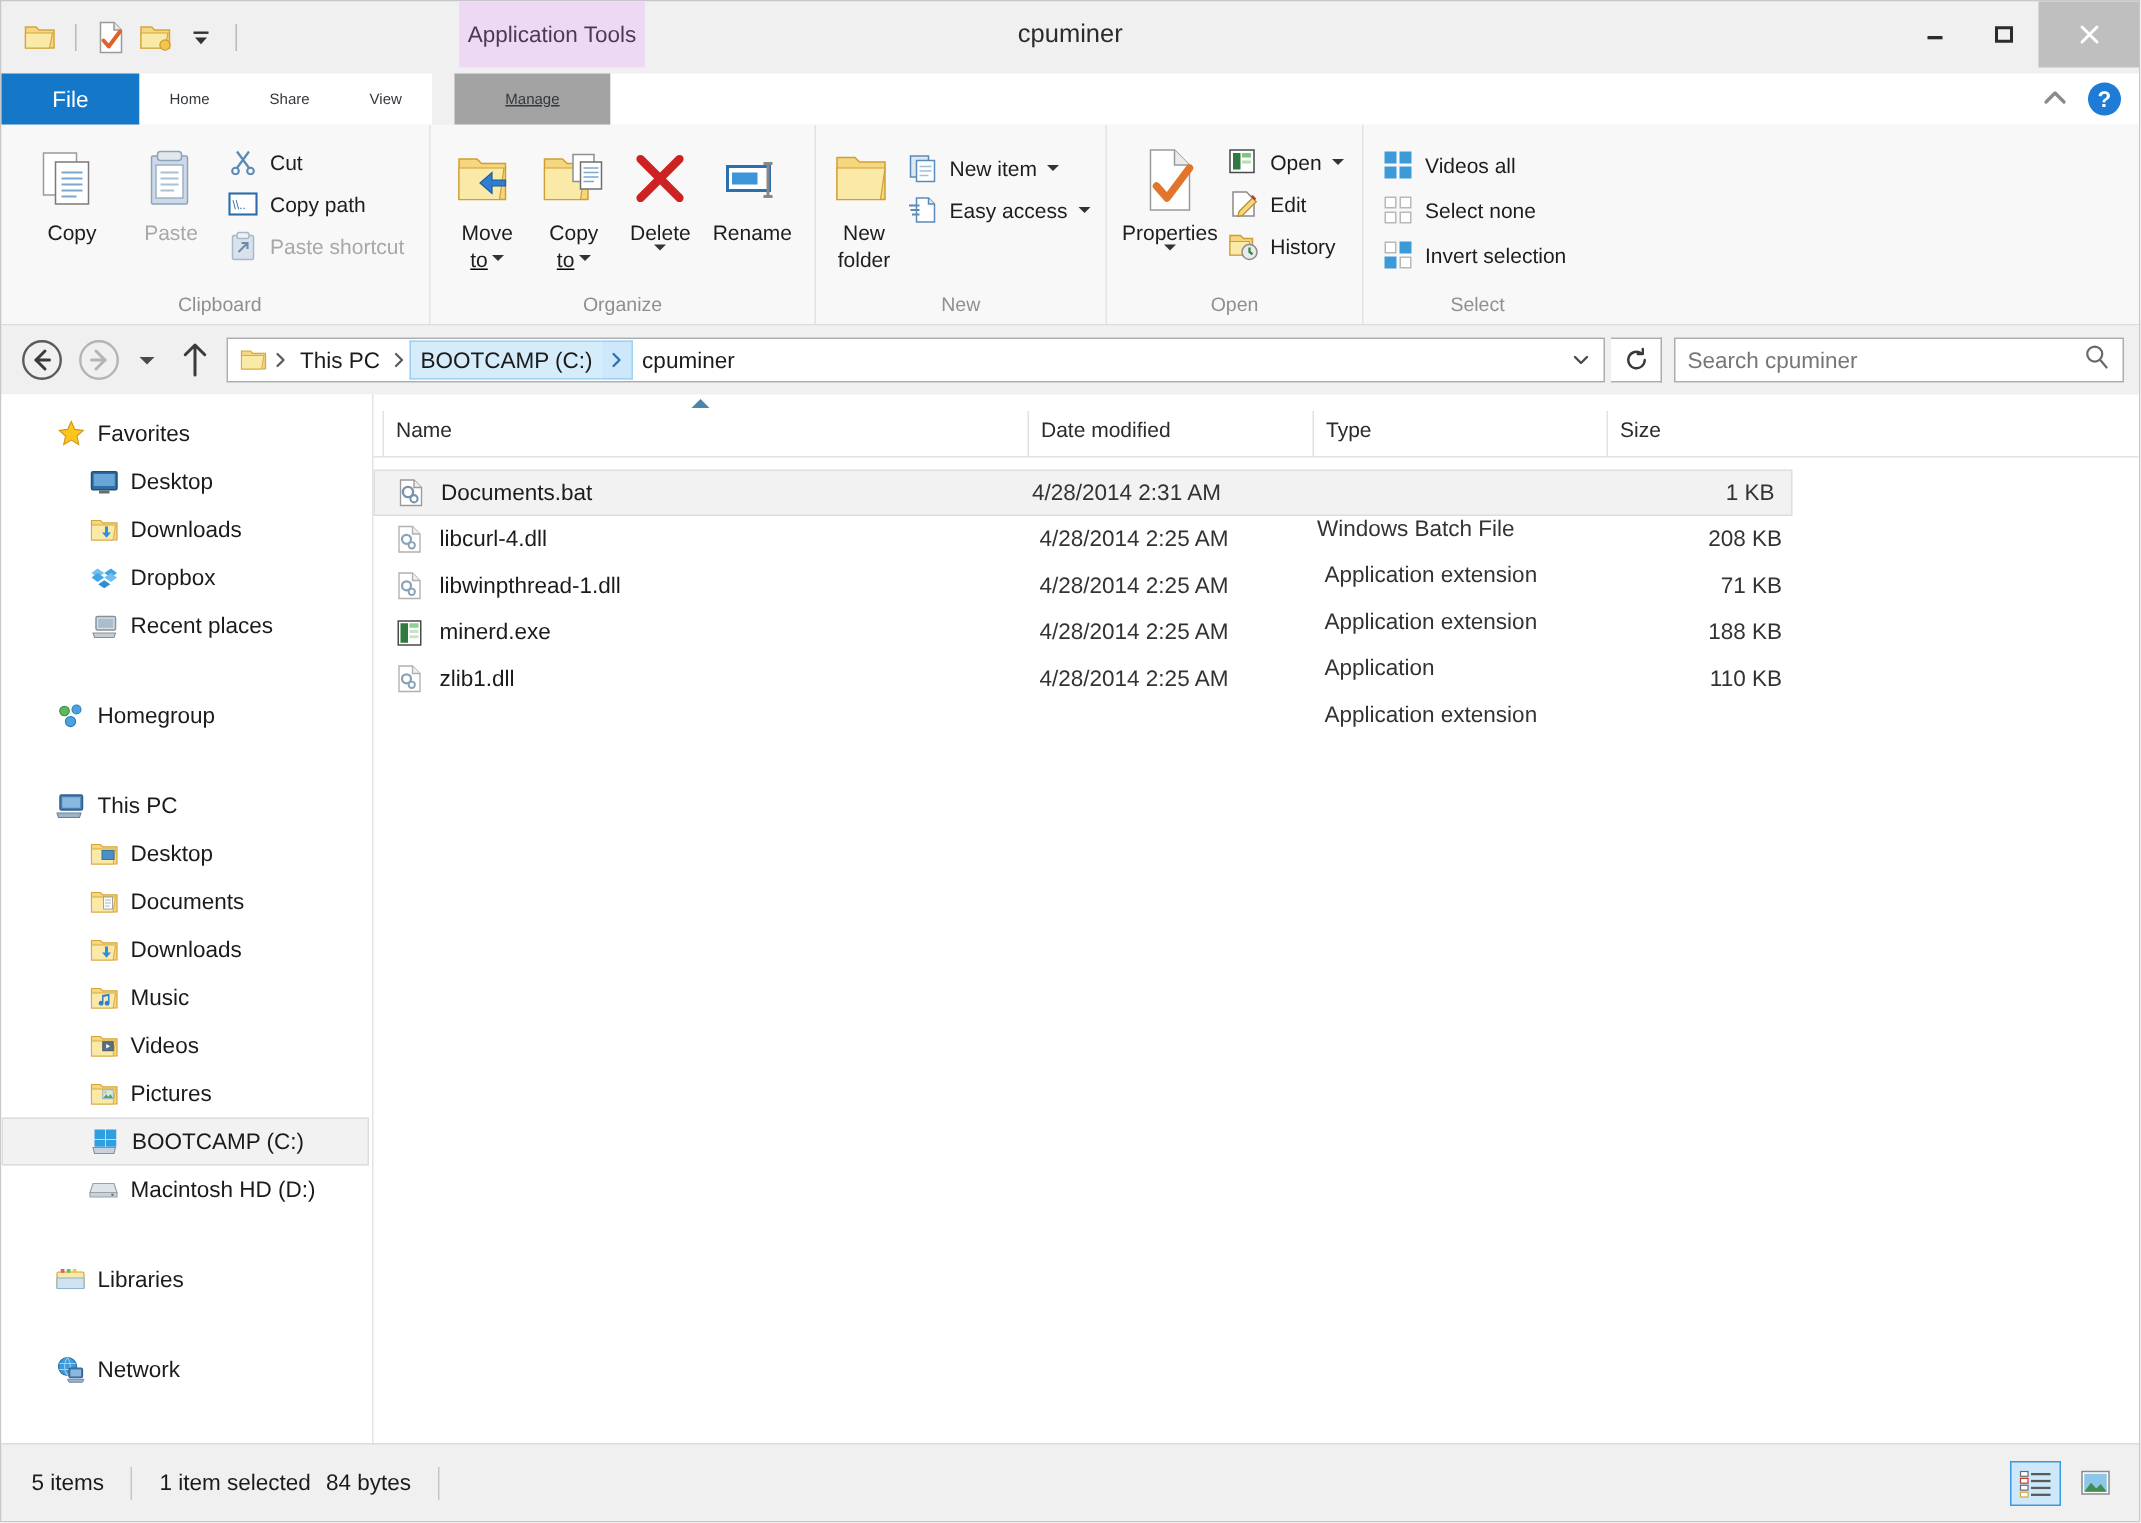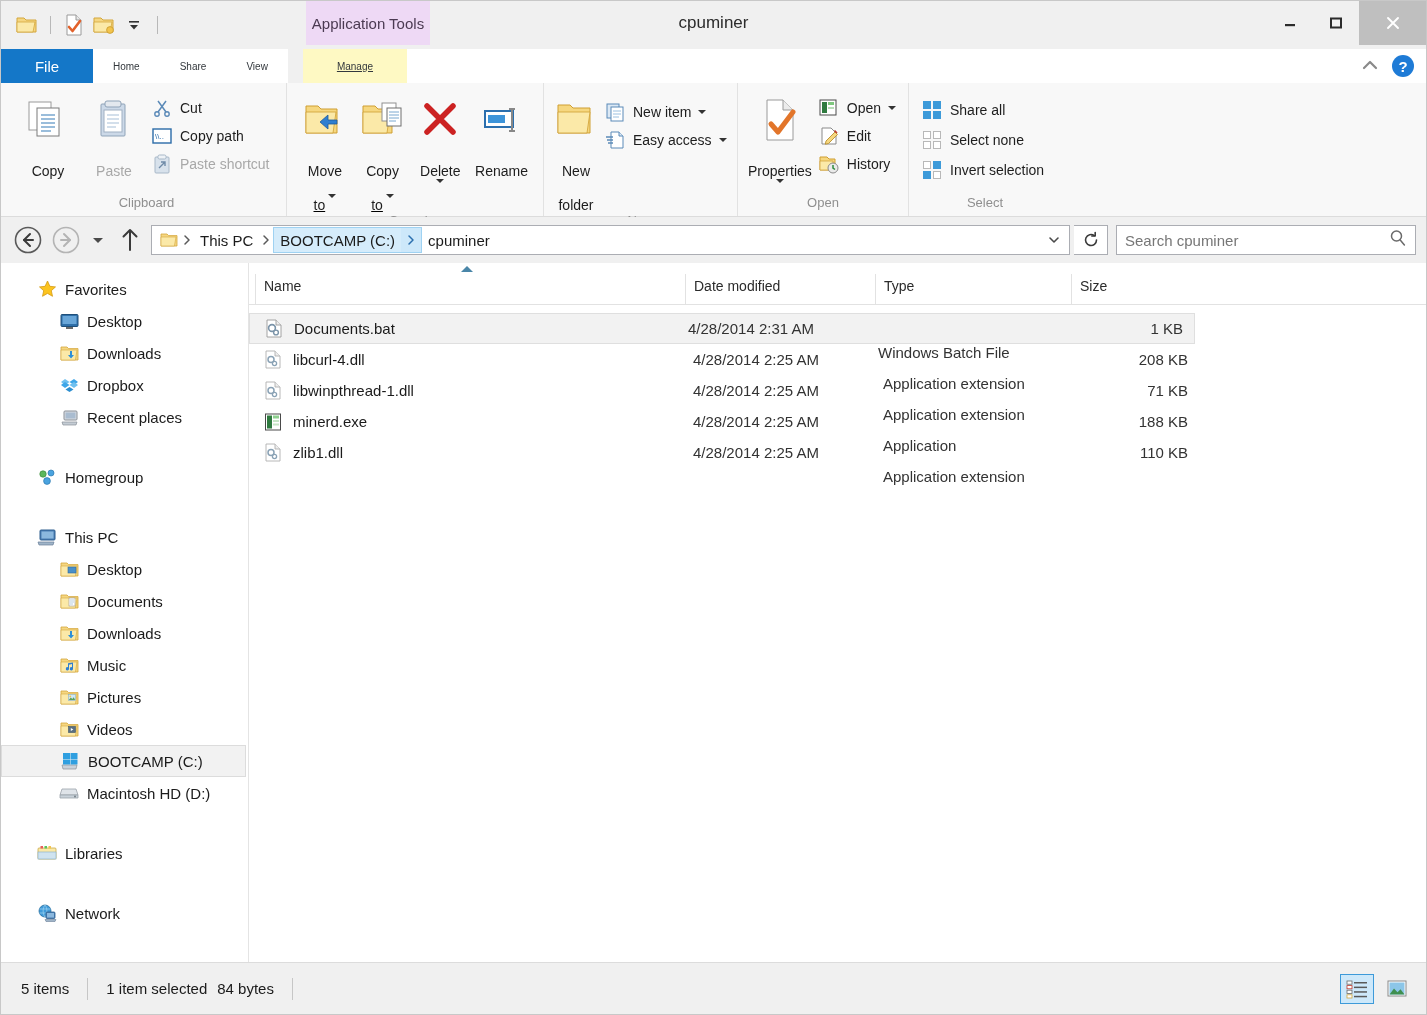--- a/index.html
+++ b/index.html
@@ -55,21 +55,21 @@
     display: flex; align-items: stretch;
     position: relative;
   }
   .tab {
     display: flex; align-items: center; justify-content: center;
     padding: 0 20px; font-size: 10px; color: #33383d;
     background: #ffffff; cursor: default;
   }
   .tab.file { background: #1477c8; color: #fff; width: 92px; padding: 0; font-size: 15px; }
   .tab.gap { background: #f0f0f0; }
-  .tab.ctx { background: #fef9c3; text-decoration: underline; }
+  .tab.ctx { background: #a3a3a3; text-decoration: underline; }
   .tab-filler { flex: 1; background: #ffffff; display: flex; align-items: center; justify-content: flex-end; padding-right: 12px; gap: 12px; }
   .ribbon-chevron { color: #7a7a7a; font-size: 14px; cursor: default; }
   .help-btn { width: 22px; height: 22px; border-radius: 50%; background: #1e7bd6; color: #fff; font-size: 15px; font-weight: bold; display: flex; align-items: center; justify-content: center; cursor: default; }
 
   
   .ribbon {
     height: 134px; min-height: 134px;
     background: #f8f8f8;
     border-bottom: 1px solid #dcdcdc;
     display: flex; align-items: stretch;
@@ -78,21 +78,21 @@
   .rgroup { display: flex; flex-direction: column; border-right: 1px solid #e2e2e2; }
   .rgroup:last-child { border-right: none; }
   .rgroup-body { flex: 1; display: flex; align-items: flex-start; padding: 8px 10px 0 10px; gap: 4px; }
   .rgroup-label { text-align: center; font-size: 13px; color: #8f8f8f; padding-bottom: 6px; }
 
   .bigbtn {
     width: 62px; display: flex; flex-direction: column; align-items: center;
     padding-top: 4px; cursor: default;
   }
   .bigbtn .ico { height: 50px; display: flex; align-items: center; justify-content: center; }
-  .bigbtn .lbl { font-size: 14px; color: #1d1d1d; text-align: center; line-height: 1.15; margin-top: 18px; }
+  .bigbtn .lbl { font-size: 14px; color: #1d1d1d; text-align: center; line-height: 1.15; margin-top: 2px; }
   .bigbtn.dis .lbl { color: #a8a8a8; }
   .bigbtn .lbl.two { line-height: 1.15; }
   .drop-row { display: flex; align-items: center; justify-content: flex-start; gap: 3px; text-decoration: underline; }
 
   .smallcol { display: flex; flex-direction: column; gap: 2px; padding-top: 4px; }
   .smallbtn { display: flex; align-items: center; gap: 7px; padding: 2px 6px 2px 2px; font-size: 14px; color: #1d1d1d; cursor: default; white-space: nowrap; }
   .smallbtn.dis { color: #a8a8a8; }
   .smallbtn .sico { width: 22px; height: 22px; display: flex; align-items: center; justify-content: center; flex: none; }
 
   
@@ -499,21 +499,21 @@
         <div class="smallcol" style="gap:4px;padding-top:6px">
           <div class="smallbtn">
             <span class="sico">
               <svg width="20" height="20" viewBox="0 0 20 20">
                 <rect x="1" y="1" width="8" height="8" fill="#3d9ad9"></rect>
                 <rect x="11" y="1" width="8" height="8" fill="#3d9ad9"></rect>
                 <rect x="1" y="11" width="8" height="8" fill="#3d9ad9"></rect>
                 <rect x="11" y="11" width="8" height="8" fill="#3d9ad9"></rect>
               </svg>
             </span>
-            <span>Share all</span>
+            <span>Videos all</span>
           </div>
           <div class="smallbtn">
             <span class="sico">
               <svg width="20" height="20" viewBox="0 0 20 20">
                 <rect x="1.5" y="1.5" width="7" height="7" fill="#fff" stroke="#b8b8b8"></rect>
                 <rect x="11.5" y="1.5" width="7" height="7" fill="#fff" stroke="#b8b8b8"></rect>
                 <rect x="1.5" y="11.5" width="7" height="7" fill="#fff" stroke="#b8b8b8"></rect>
                 <rect x="11.5" y="11.5" width="7" height="7" fill="#fff" stroke="#b8b8b8"></rect>
               </svg>
             </span>
@@ -739,37 +739,37 @@
               <path d="M13 5.5v6.2a1.6 1.6 0 1 1-1-1.4V7l-3 .7v4a1.6 1.6 0 1 1-1-1.4V6.3z" fill="#2f7fd0"></path>
             </svg>
         </span>
         <span>Music</span>
       </div>
       <div class="navitem child">
         <span class="ni">
           <svg width="19" height="17" viewBox="0 0 19 17">
               <path d="M1 2h6l1.6 1.6H18V15H1z" fill="#f5d681" stroke="#d4a73c" stroke-width="0.8"></path>
               <path d="M1 5h16l-1.6 10H1z" fill="#fbe9a8" stroke="#d4a73c" stroke-width="0.6"></path>
+              <rect x="8.5" y="5.5" width="7" height="6" fill="#5a6f82" stroke="#3f5566" stroke-width="0.6"></rect>
+              <path d="M10.8 7l2.6 1.5-2.6 1.5z" fill="#fff"></path>
+            </svg>
+        </span>
+        <span>Videos</span>
+      </div>
+      <div class="navitem child">
+        <span class="ni">
+          <svg width="19" height="17" viewBox="0 0 19 17">
+              <path d="M1 2h6l1.6 1.6H18V15H1z" fill="#f5d681" stroke="#d4a73c" stroke-width="0.8"></path>
+              <path d="M1 5h16l-1.6 10H1z" fill="#fbe9a8" stroke="#d4a73c" stroke-width="0.6"></path>
               <rect x="8.5" y="5.5" width="7" height="6" fill="#cfe8f5" stroke="#8aafc4" stroke-width="0.6"></rect>
               <path d="M8.8 11l2-2.5 1.5 1.6 1.4-1.8 1.5 2.7z" fill="#5ba05b"></path>
               <circle cx="10.3" cy="7.3" r="0.9" fill="#f3c44c"></circle>
             </svg>
         </span>
         <span>Pictures</span>
-      </div>
-      <div class="navitem child">
-        <span class="ni">
-          <svg width="19" height="17" viewBox="0 0 19 17">
-              <path d="M1 2h6l1.6 1.6H18V15H1z" fill="#f5d681" stroke="#d4a73c" stroke-width="0.8"></path>
-              <path d="M1 5h16l-1.6 10H1z" fill="#fbe9a8" stroke="#d4a73c" stroke-width="0.6"></path>
-              <rect x="8.5" y="5.5" width="7" height="6" fill="#5a6f82" stroke="#3f5566" stroke-width="0.6"></rect>
-              <path d="M10.8 7l2.6 1.5-2.6 1.5z" fill="#fff"></path>
-            </svg>
-        </span>
-        <span>Videos</span>
       </div>
       <div class="navitem child sel">
         <span class="ni">
           <svg width="20" height="18" viewBox="0 0 20 18">
             <path d="M2 13h15l-1 4H3z" fill="#c9d2da" stroke="#8a9098" stroke-width="0.7"></path>
             <rect x="3" y="1" width="7" height="6.5" fill="#2f9fe0"></rect>
             <rect x="10.5" y="1" width="7" height="6.5" fill="#2f9fe0"></rect>
             <rect x="3" y="8" width="7" height="4.5" fill="#2f9fe0"></rect>
             <rect x="10.5" y="8" width="7" height="4.5" fill="#2f9fe0"></rect>
           </svg>

